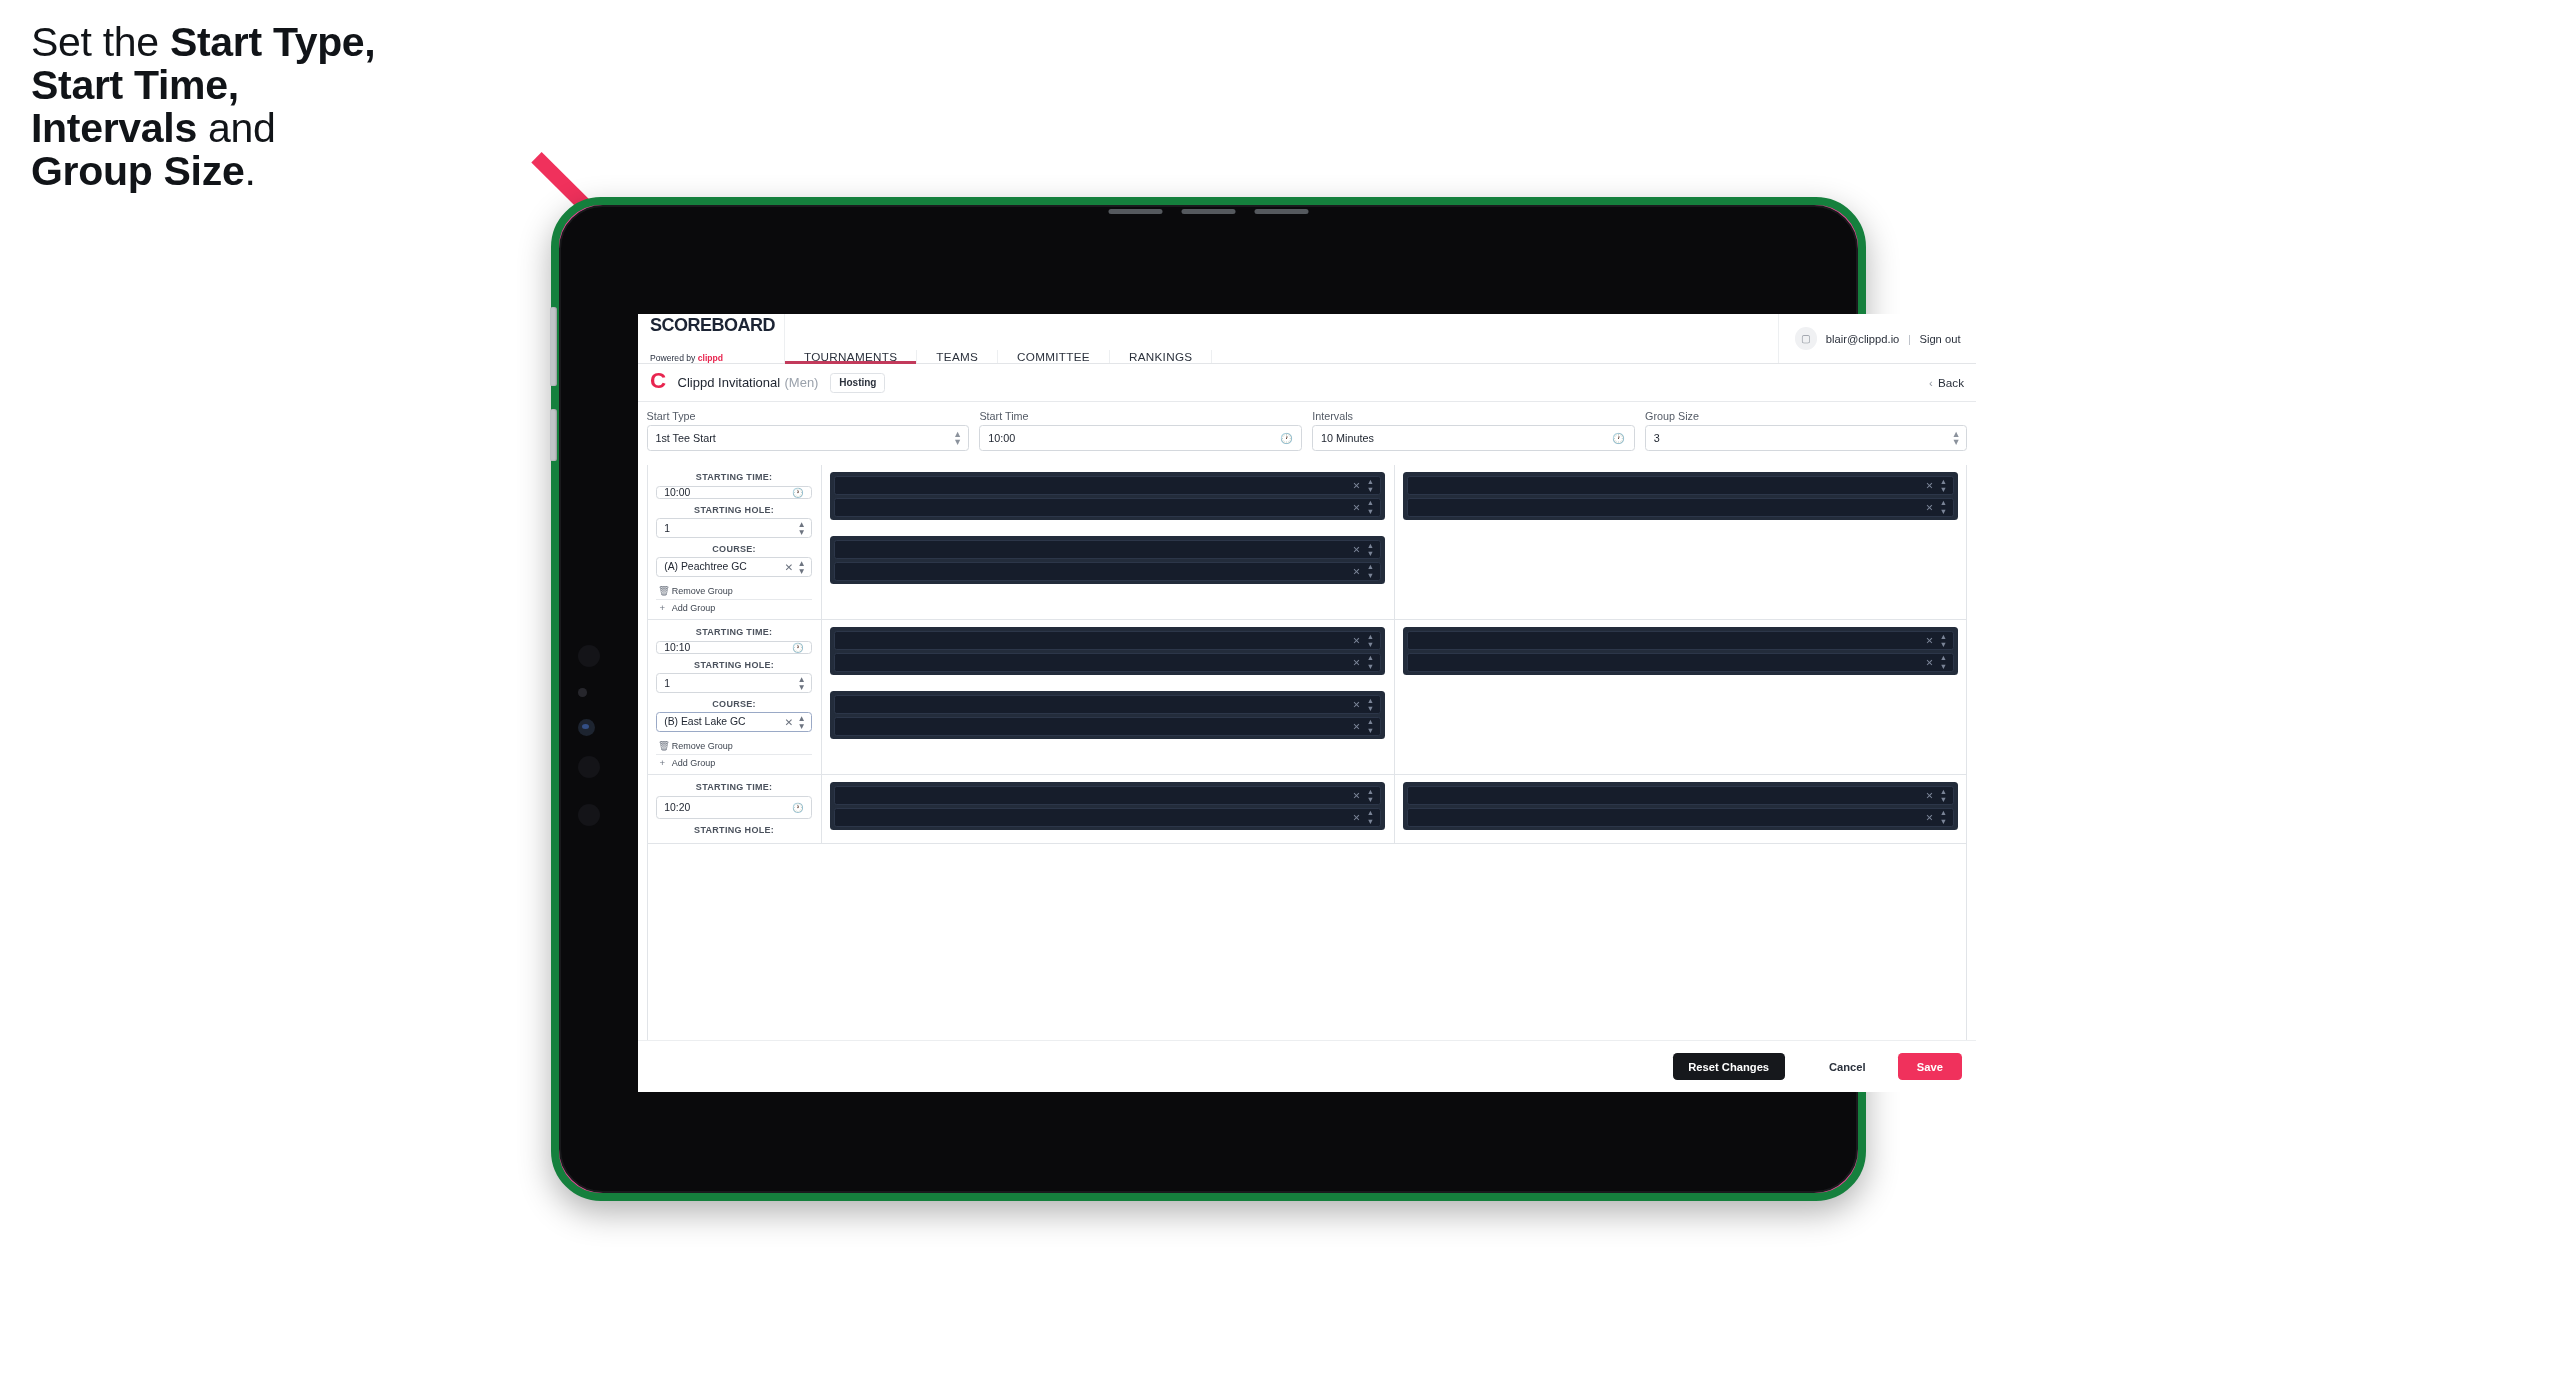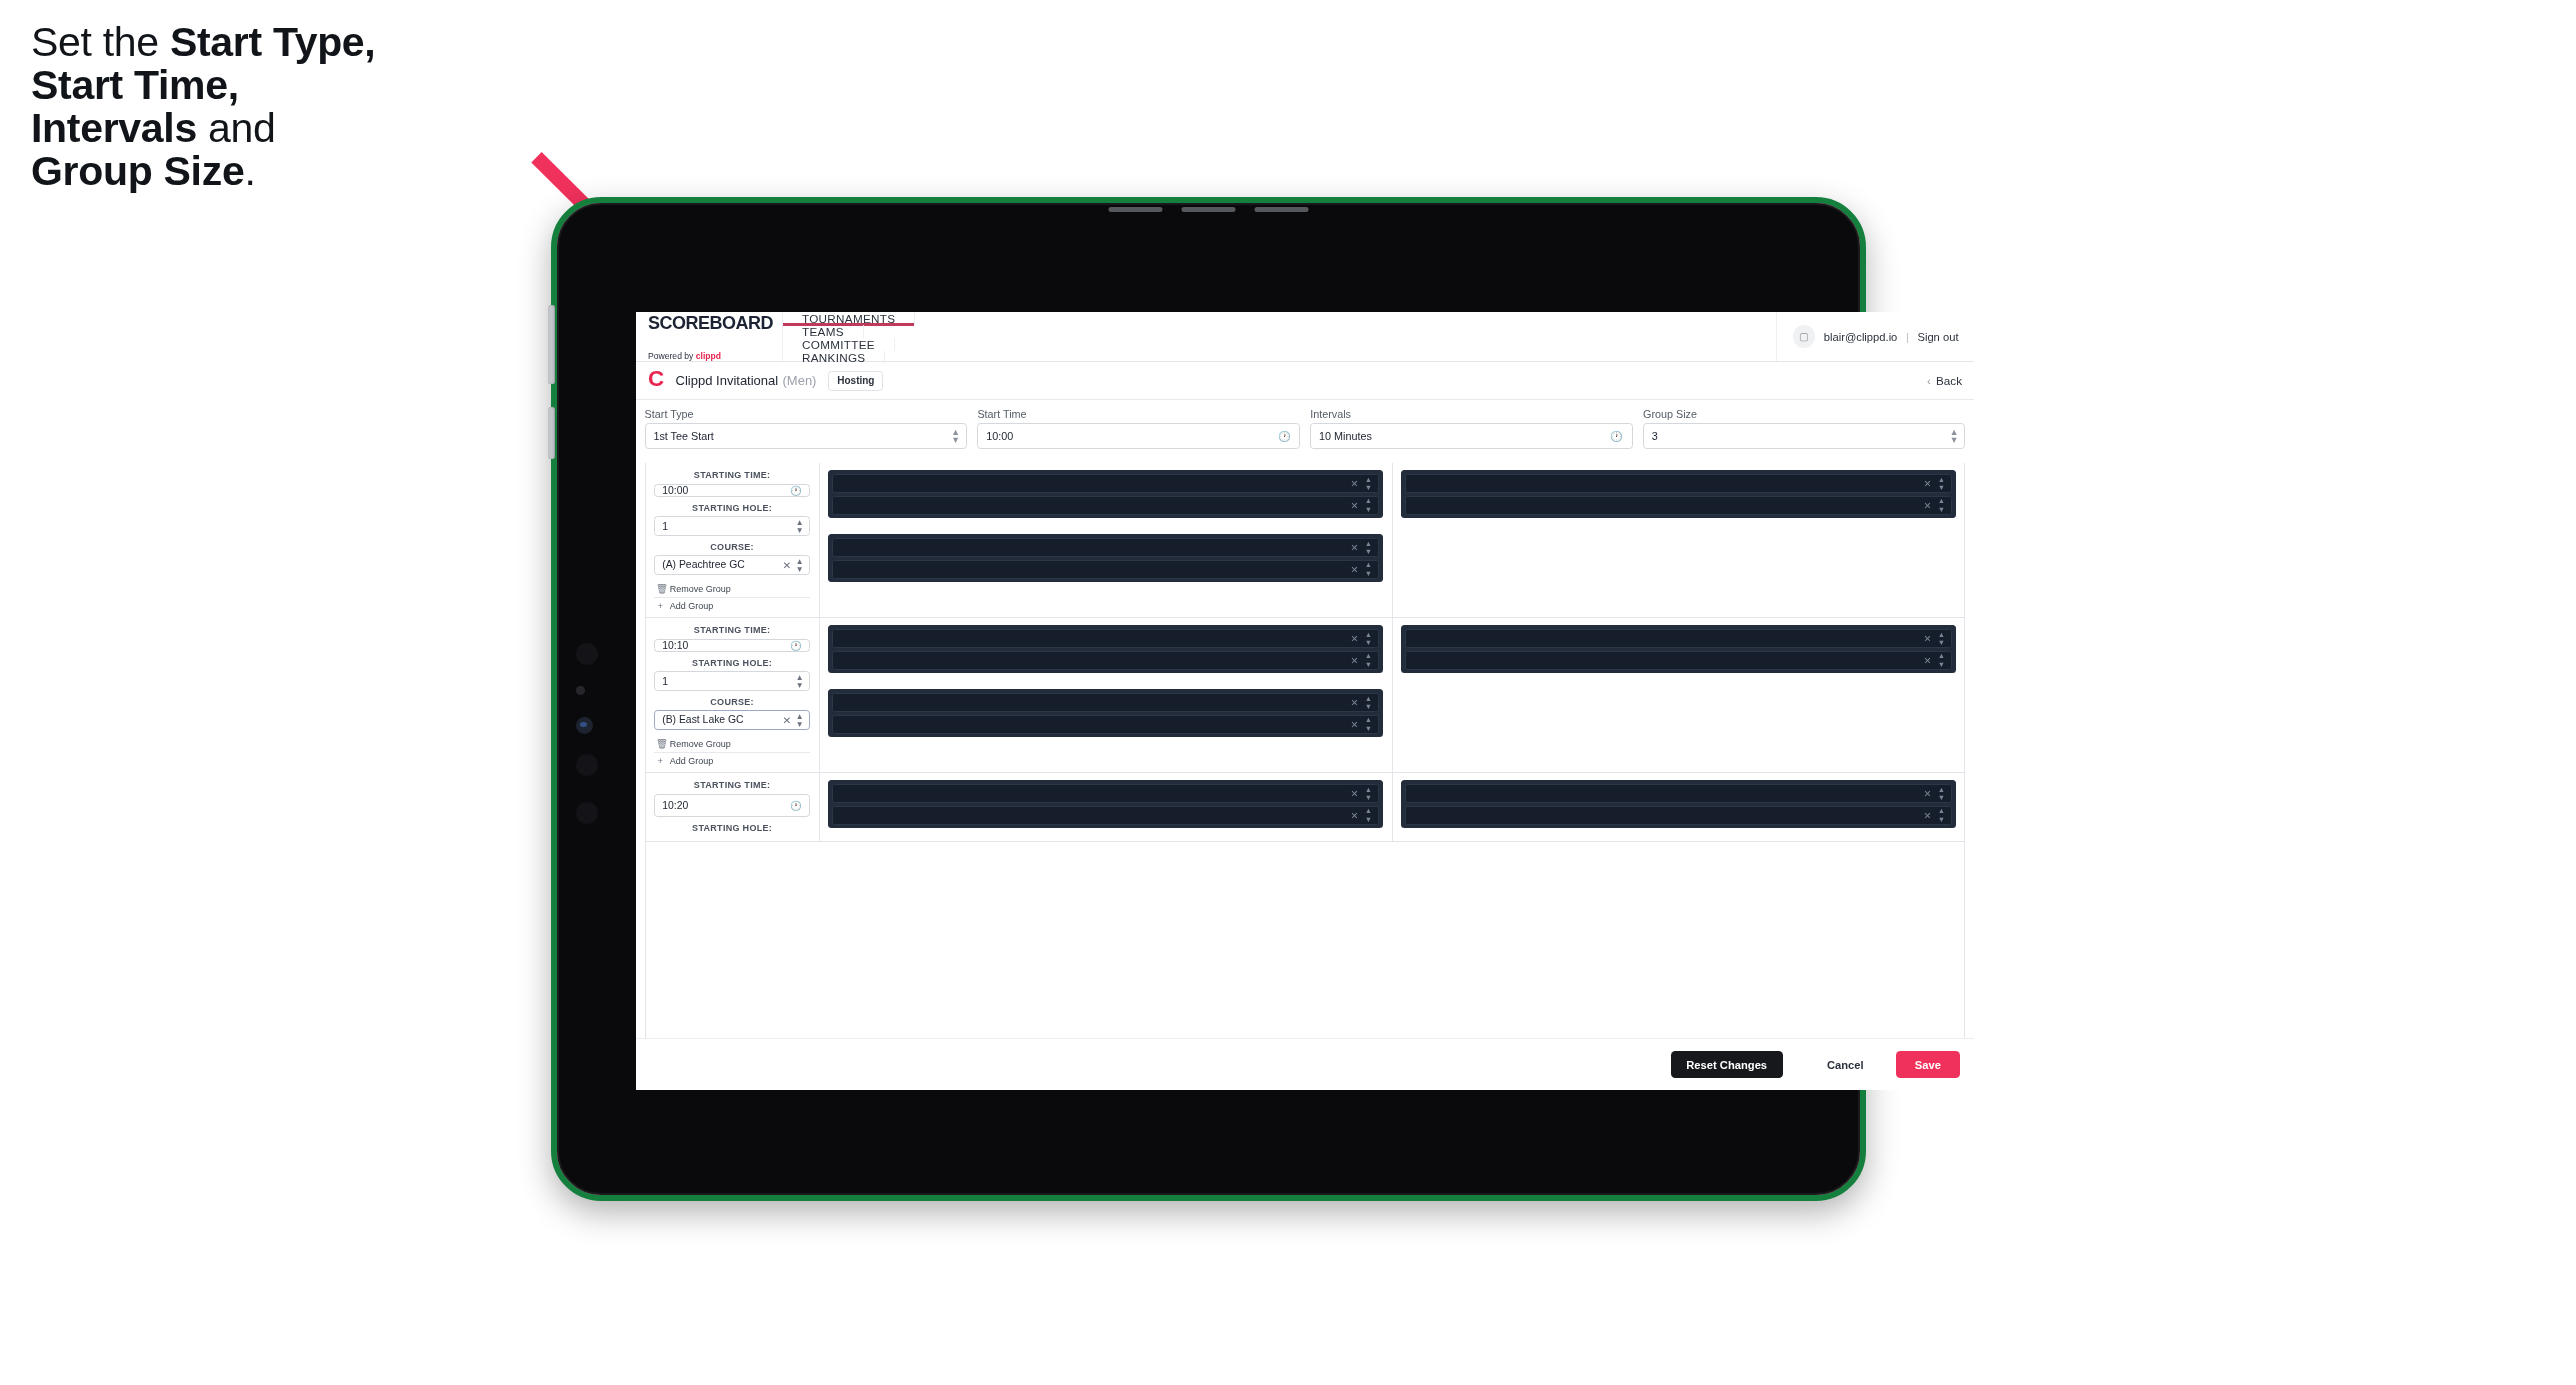--- a/index.html
+++ b/index.html
@@ -21,21 +21,21 @@
 
   
   .arrow-svg { position: absolute; left: 483px; top: 121px; width: 414px; height: 371px; pointer-events:none; }
 
   
   .device {
     position: absolute; left: 551px; top: 197px;
     width: 1315px; height: 1004px;
     background: #ec4899;
     border-radius: 50px;
-    border: 6px solid #15803d;
+    border: 8px solid #15803d;
     box-shadow: 0 12px 33px rgba(0,0,0,.30);
   }
   .device-inner {
     position:absolute; inset:0;
     border-radius: 44px;
     background:#0a0a0c;
     border: 2.6px solid #1a1a1d;
   }
   .cam-speaker {
     position:absolute; top:3.5px; left:50%; transform:translateX(-50%);
@@ -63,21 +63,21 @@
     background: #ffffff; overflow:hidden;
     display:flex; flex-direction:column;
   }
 
   
   .topnav { height: 50px; display:flex; align-items:stretch; border-bottom:0.9px solid #e3e5e8; background:#fff; position:relative;}
   .brand { width: 147px; display:flex; flex-direction:column; justify-content:center; padding-left:12px; border-right:0.9px solid #edeff1;}
   .brand .word { font-size: 18px; font-weight: 800; letter-spacing:-0.5px; color:#1c2434; font-family:"Liberation Sans", sans-serif; }
   .brand .sub { font-size: 8.6px; color:#2a3140; margin-top:17px; }
   .brand .sub em { font-style:normal; color:#e8254f; font-weight:700;}
-  .navtabs { display:flex; align-items:flex-start;flex-direction:column; }
+  .navtabs { display:flex; align-items:flex-end; }
   .navtab {
     display:flex; align-items:center; padding:0 19px; font-size:11.7px; letter-spacing:0.3px;
     color:#2b313c; position:relative; border-right:0.9px solid #edeff1; cursor:pointer;
   }
   .navtab.active::after {
     content:""; position:absolute; left:0; right:0; bottom:-0.9px; height:2.6px; background:#c23a5b;
   }
   .navspacer { flex:1; border-right:0.9px solid #edeff1;}
   .navuser { display:flex; align-items:center; gap:8.6px; padding:0 15.5px; font-size:11.2px; color:#2b313c;}
   .avatar {

